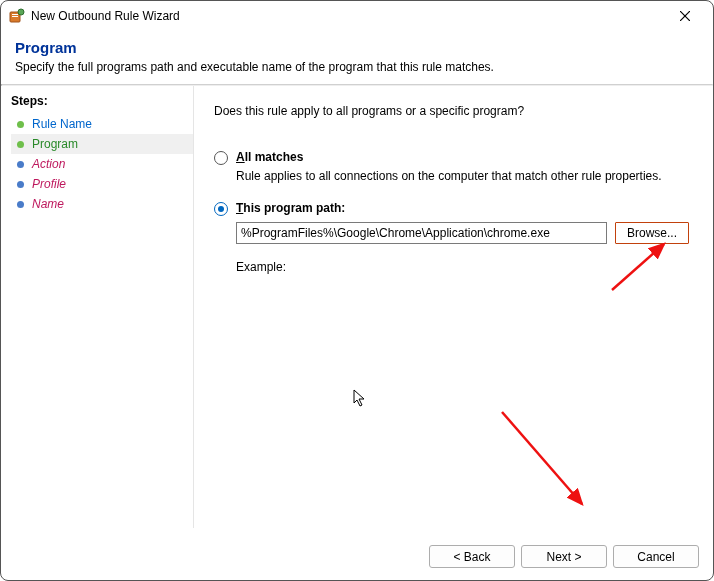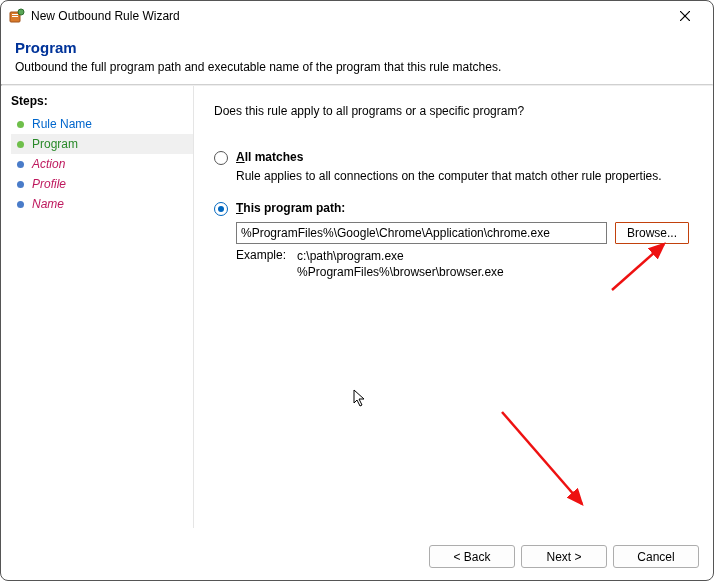--- a/index.html
+++ b/index.html
@@ -115,21 +115,21 @@
     font-weight: 700;
   }
   .radio-label .accel { text-decoration: underline; }
   .radio-desc {
     margin: 2px 0 18px 22px;
     font-size: 12px;
   }
   .path-row {
     display: flex;
     align-items: flex-end;
-    margin: 6px 0 4px 22px;
+    margin: 6px 0 16px 22px;
     gap: 8px;
   }
   .path-input {
     flex: 1;
     height: 22px;
     border: 1px solid #7a7a7a;
     padding: 1px 4px;
     font-size: 12px;
     font-family: inherit;
   }
@@ -139,21 +139,21 @@
     border: 1px solid #c2410c;
     background: #fff;
     font-size: 12px;
     font-family: inherit;
     cursor: pointer;
     border-radius: 1px;
   }
   .example {
     margin: 4px 0 0 22px;
     display: flex;
-    gap: 11px;
+    gap: 44px;
     font-size: 12px;
   }
   .example-paths { line-height: 1.35; }
   .footer {
     position: absolute;
     bottom: 12px;
     right: 14px;
     display: flex;
     gap: 6px;
   }
@@ -192,21 +192,21 @@
   <div class="close">
     <svg viewBox="0 0 10 10" width="10" height="10">
       <line x1="0" y1="0" x2="10" y2="10" stroke="#000" stroke-width="1.2"></line>
       <line x1="10" y1="0" x2="0" y2="10" stroke="#000" stroke-width="1.2"></line>
     </svg>
   </div>
 </div>
 
 <div class="header">
   <h1>Program</h1>
-  <p>Outbound the full program path and executable name of the program that this rule matches.</p>
+  <p>Specify the full programs path and executable name of the program that this rule matches.</p>
 </div>
 <hr class="divider">
 
 <div class="body">
   <div class="sidebar">
     <div class="sidebar-title">Steps:</div>
 
     <div class="step">
       <span class="bullet">
         <svg width="9" height="9">
@@ -261,24 +261,20 @@
     <div class="radio-row">
       <span class="radio selected"></span>
       <span class="radio-label"><span class="accel">T</span><span>his program path:</span></span>
     </div>
     <div class="path-row">
       <input class="path-input" type="text" value="%ProgramFiles%\Google\Chrome\Application\chrome.exe" style="">
       <button class="browse-btn">Browse...</button>
     </div>
     <div class="example">
       <span>Example:</span>
-      <span class="example-paths">
-        <span>c:\path\program.exe</span><br>
-        <span>%ProgramFiles%\browser\browser.exe</span>
-      </span>
     </div>
 
     <svg class="arrow" style="left:412px; top:150px;" width="70" height="60">
       <defs>
           <marker id="ah1" markerWidth="8" markerHeight="8" refX="6" refY="3" orient="auto">
         <path d="M0,0 L7,3 L0,6 Z" fill="#e11"></path>
           </marker>
         </defs>
       <line x1="6" y1="54" x2="58" y2="8" stroke="#e11" stroke-width="2.5" marker-end="url(#ah1)"></line>
     </svg>

